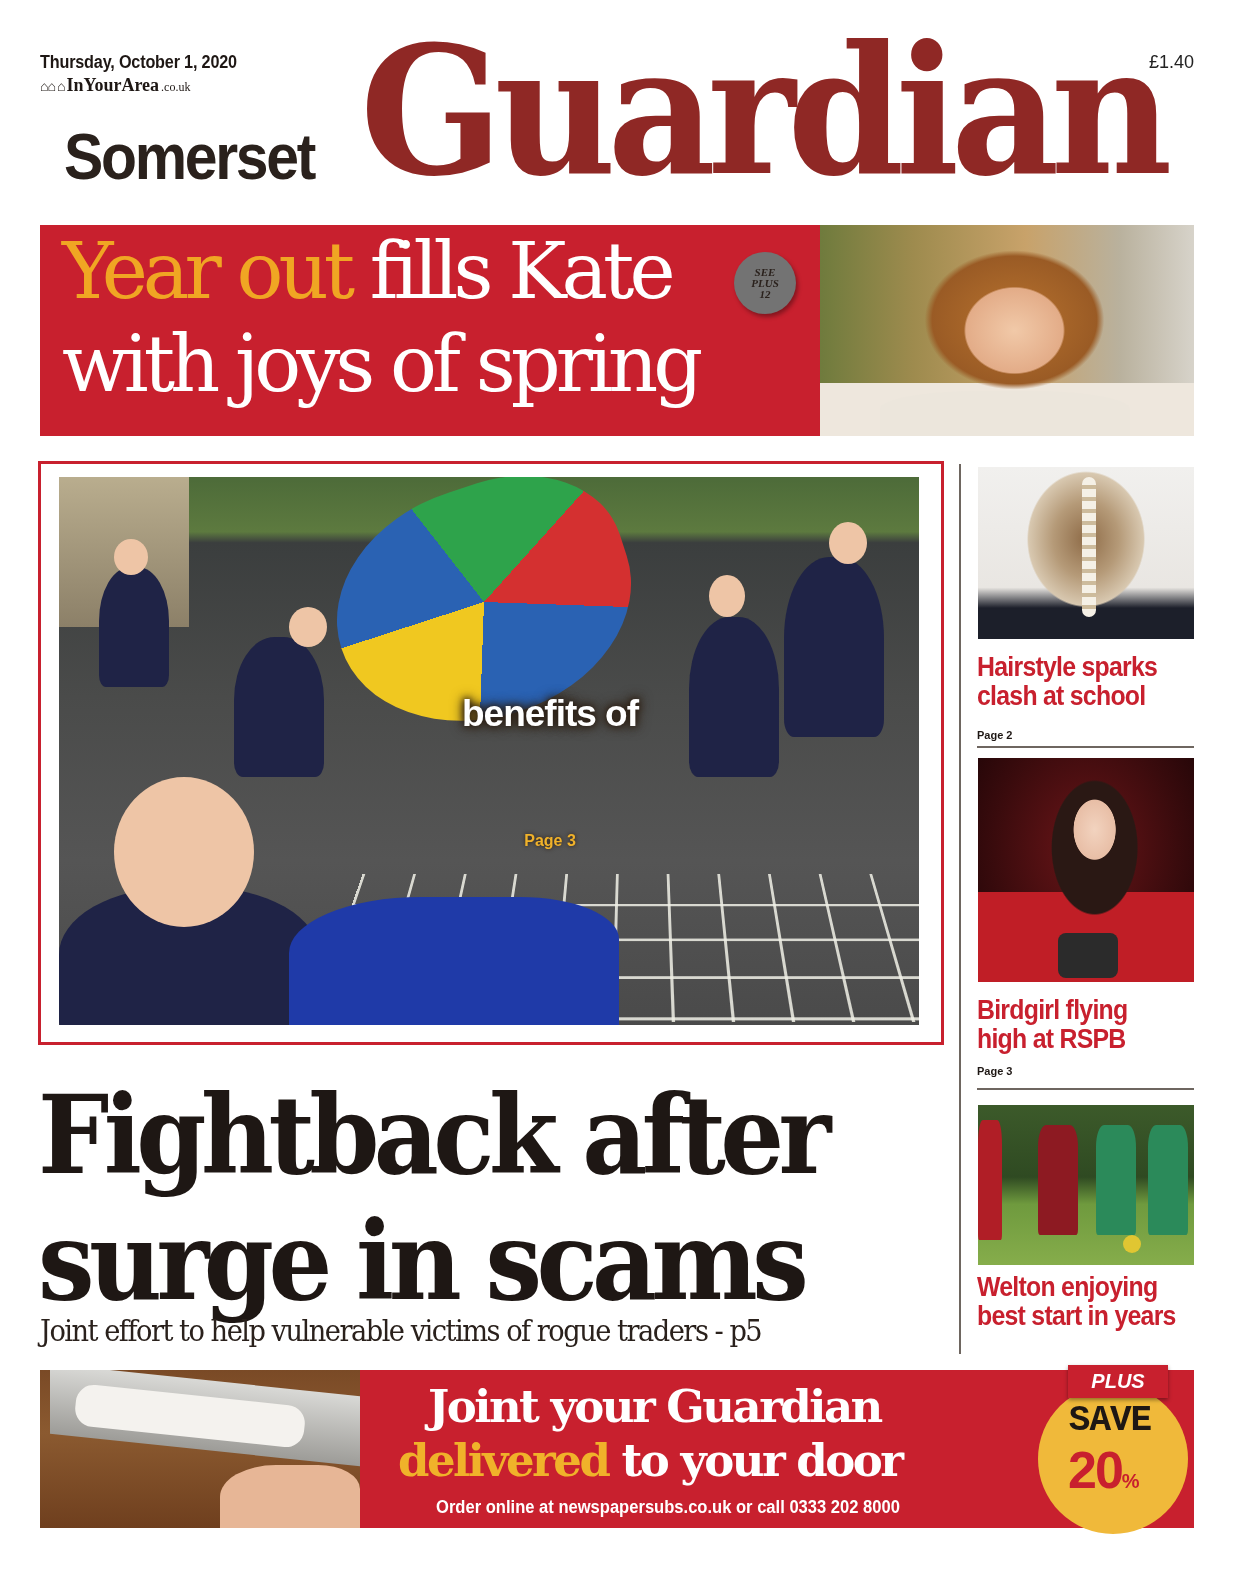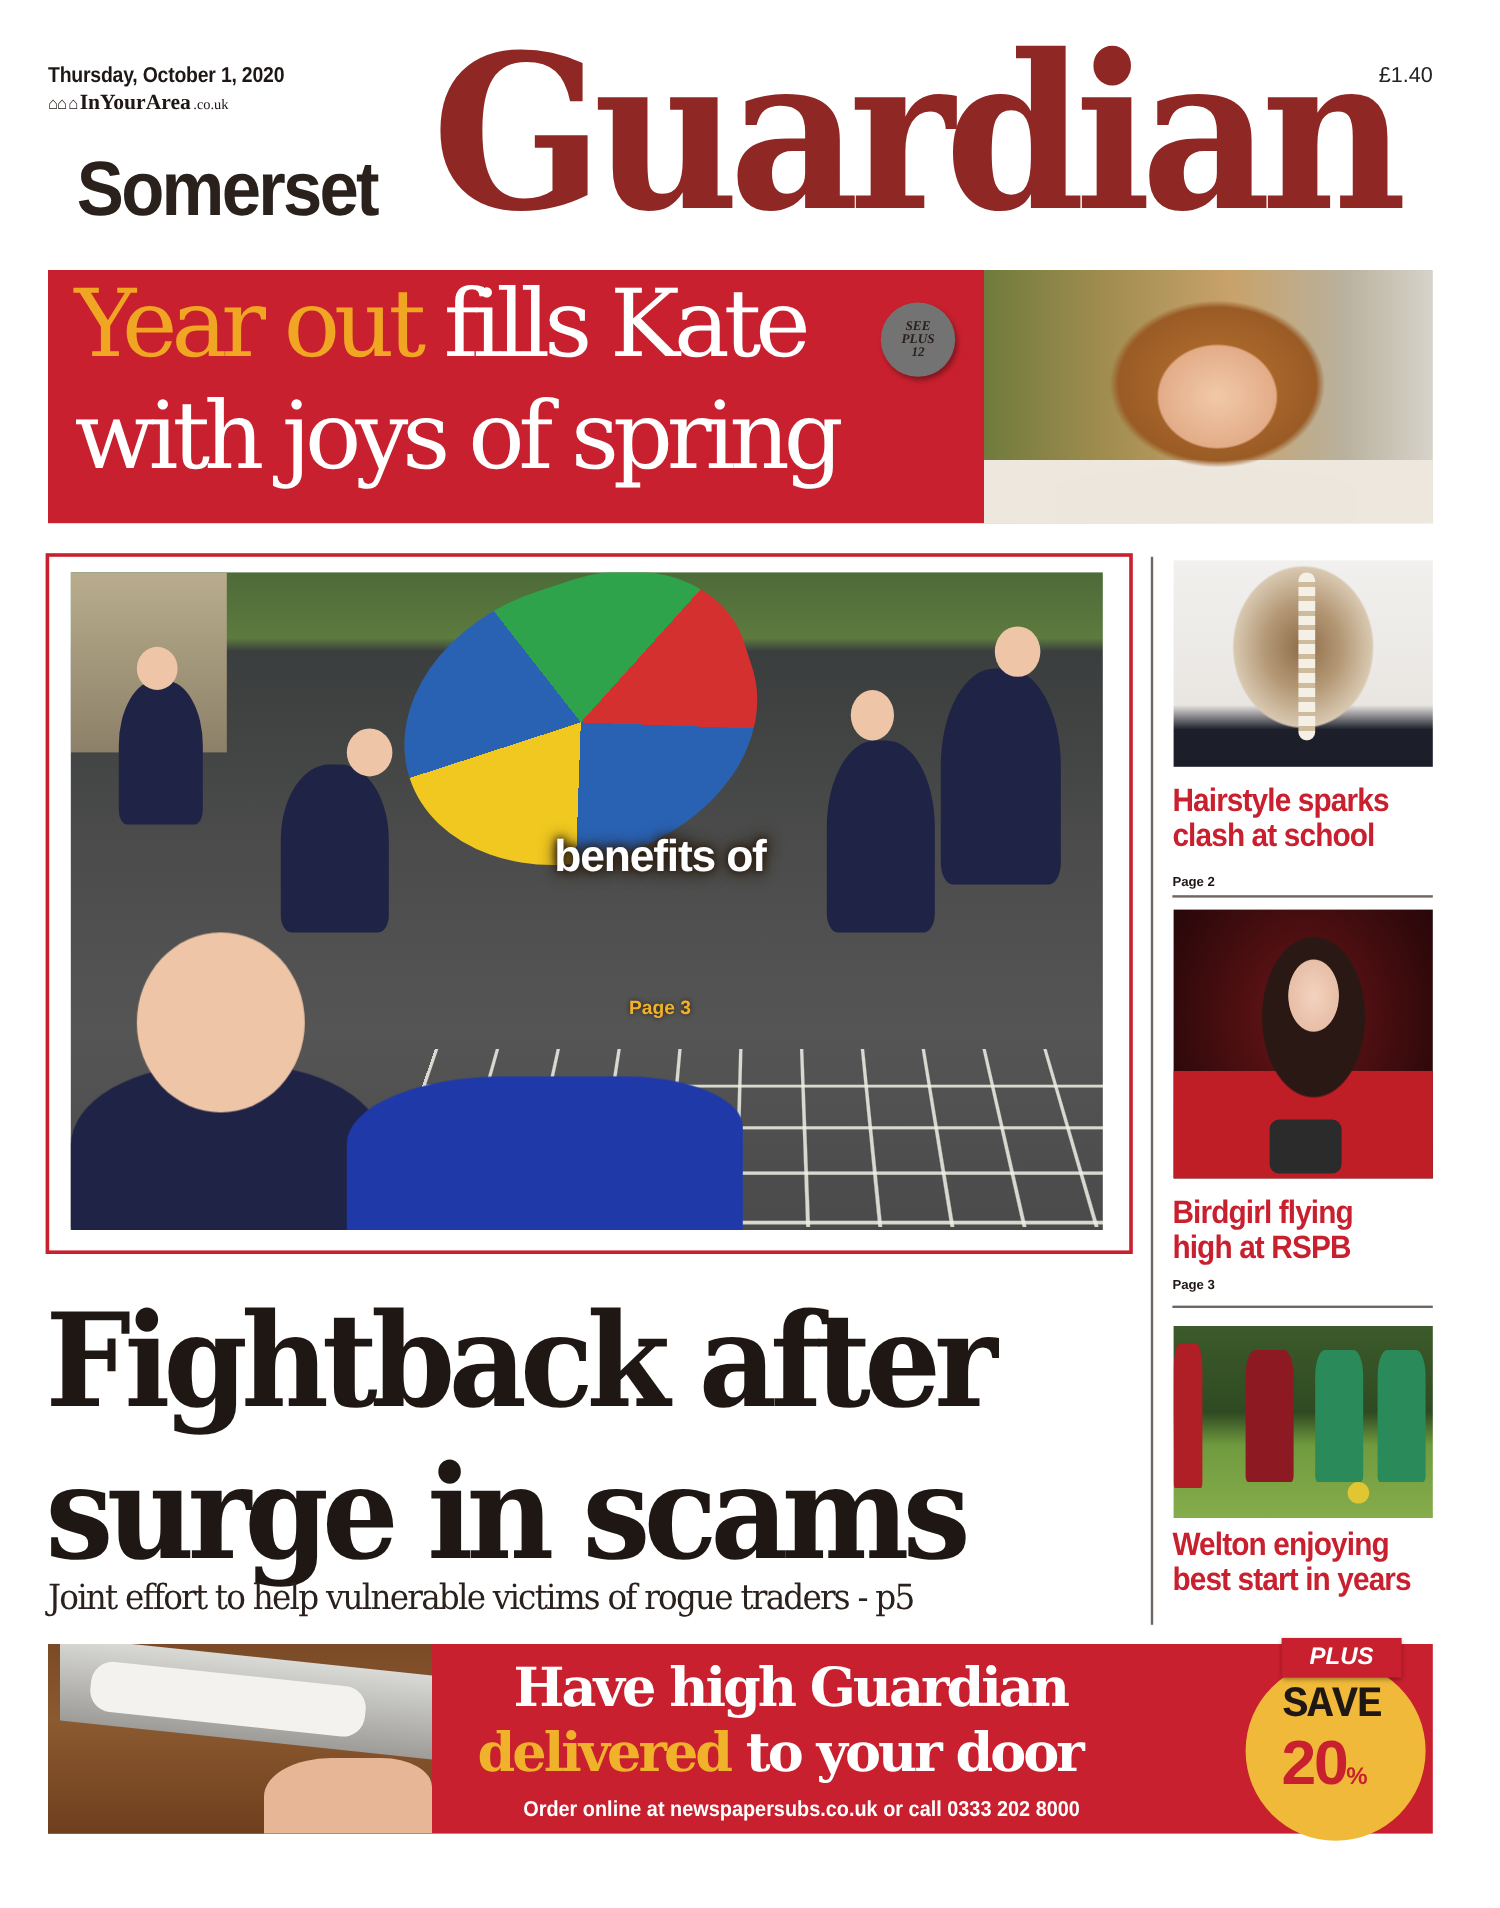--- a/index.html
+++ b/index.html
@@ -188,21 +188,21 @@
   <div>surge in scams</div>
 </div>
 <div class="abs standfirst">Joint effort to help vulnerable victims of rogue traders - p5</div>
 
 <div class="abs ad"></div>
 <div class="abs letterbox">
   <div class="slot"></div>
   <div class="paper"></div>
   <div class="hand"></div>
 </div>
-<div class="abs ad-l1">Have high Guardian</div>
+<div class="abs ad-l1">Joint your Guardian</div>
 <div class="abs ad-l2">
   <span class="deliv">delivered</span><span class="rest"> to your door</span>
 </div>
 <div class="abs ad-l3">Order online at newspapersubs.co.uk or call 0333 202 8000</div>
 <div class="abs save-circle"></div>
 <div class="abs plus">PLUS</div>
 <div class="abs save">SAVE</div>
 <div class="abs pct">
   <span>20</span><span class="sign">%</span>
 </div>

